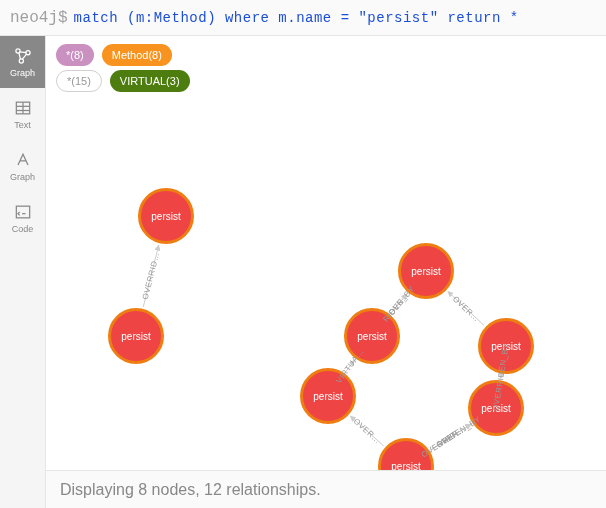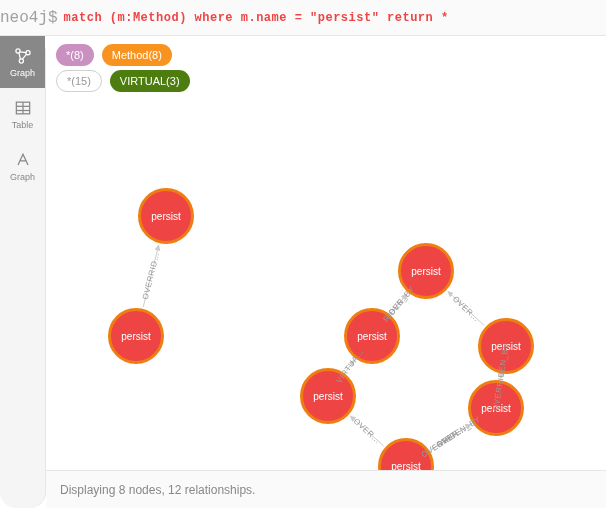--- a/index.html
+++ b/index.html
@@ -1,45 +1,45 @@
 <!DOCTYPE html>
 <html><head>
 <meta charset="utf-8">
 <style>
 * { margin: 0; padding: 0; box-sizing: border-box; }
 body { font-family: -apple-system, BlinkMacSystemFont, "Segoe UI", sans-serif; width: 606px; height: 508px; background: #fff; overflow: hidden; }
 
-.topbar { height: 36px; display: flex; align-items: center; padding: 0 0; border-bottom: 1px solid #e6e6e6; background: #fafafa; }
+.topbar { height: 36px; display: flex; align-items: center; padding: 0 10px; border-bottom: 1px solid #e6e6e6; background: #fafafa; }
 .prompt { color: #a0a0a0; font-family: "Courier New", monospace; font-size: 16px; margin-right: 6px; }
-.query { color: #ef4444; font-family: "Courier New", monospace; font-size: 12px; letter-spacing: 0.5px; font-weight: bold; }
+.query { color: #1d4ed8; font-family: "Courier New", monospace; font-size: 14px; letter-spacing: 0.5px; }
 
 .main { display: flex; height: calc(100% - 36px); }
 
-.sidebar { width: 46px; background: #f5f5f5; border-right: 1px solid #e6e6e6; display: flex; flex-direction: column; border-radius: 16px; }
+.sidebar { width: 46px; background: #f5f5f5; border-right: 1px solid #e6e6e6; display: flex; flex-direction: column; }
 .sidebar-item { height: 52px; display: flex; flex-direction: column; align-items: center; justify-content: center; cursor: pointer; color: #888; font-size: 10px; gap: 2px; }
 .sidebar-item.active { background: #888; color: #fff; }
 .sidebar-item svg { width: 20px; height: 20px; }
 .sidebar-item .lbl { font-size: 9px; }
 
 .content { flex: 1; display: flex; flex-direction: column; position: relative; }
 
 .chips { padding: 8px 10px 4px; display: flex; align-items: center; gap: 8px; flex-wrap: wrap; }
 .chip { display: inline-flex; align-items: center; height: 22px; padding: 0 10px; border-radius: 11px; font-size: 11px; color: #fff; }
 .chip.purple { background: #c990c0; }
 .chip.orange { background: #f7931e; }
 .chip.gray { background: #4d7c0f; }
 .chip.outline { background: #fff; color: #999; border: 1px solid #d0d0d0; }
 
 .canvas { flex: 1; position: relative; background: #fff; overflow: hidden; }
 .node { position: absolute; width: 56px; height: 56px; border-radius: 50%; background: #ef4444; border: 3px solid #ef7e12; display: flex; align-items: center; justify-content: center; color: #fff; font-size: 10px; transform: translate(-50%, -50%); }
 .edge-label { position: absolute; font-size: 8px; color: #999; transform: translate(-50%, -50%) rotate(var(--rot, 0deg)); transform-origin: center; white-space: nowrap; letter-spacing: 0.5px; }
 svg.edges { position: absolute; top: 0; left: 0; width: 100%; height: 100%; pointer-events: none; }
 svg.edges line { stroke: #ccc; stroke-width: 1; marker-end: url(#arrow); }
 
-.footer { height: 38px; border-top: 1px solid #e6e6e6; display: flex; align-items: center; padding: 0 14px; color: #888; font-size: 12px; background: #fafafa; }
+.footer { height: 38px; border-top: 1px solid #e6e6e6; display: flex; align-items: center; padding: 0 14px; color: #888; font-size: 16px; background: #fafafa; }
 </style>
 </head>
 <body>
 
 <div class="topbar">
   <span class="prompt">neo4j$</span>
   <span class="query">match (m:Method) where m.name = "persist" return *</span>
 </div>
 
 <div class="main">
@@ -55,27 +55,35 @@
         </svg>
       <span class="lbl">Graph</span>
     </div>
     <div class="sidebar-item">
       <svg viewBox="0 0 24 24" fill="none" stroke="currentColor" stroke-width="1.5">
           <rect x="4" y="5" width="16" height="14"></rect>
           <line x1="4" y1="10" x2="20" y2="10"></line>
           <line x1="4" y1="15" x2="20" y2="15"></line>
           <line x1="12" y1="5" x2="12" y2="19"></line>
         </svg>
-      <span class="lbl">Table</span>
+      <span class="lbl">Text</span>
     </div>
     <div class="sidebar-item">
       <svg viewBox="0 0 24 24" fill="none" stroke="currentColor" stroke-width="1.5">
           <path d="M6 18 L12 5 L18 18 M8.5 13 L15.5 13"></path>
         </svg>
       <span class="lbl">Graph</span>
+    </div>
+    <div class="sidebar-item">
+      <svg viewBox="0 0 24 24" fill="none" stroke="currentColor" stroke-width="1.5">
+          <rect x="4" y="5" width="16" height="14"></rect>
+          <polyline points="8,12 6,14 8,16"></polyline>
+          <line x1="11" y1="14" x2="15" y2="14"></line>
+        </svg>
+      <span class="lbl">Code</span>
     </div>
   </div>
 
   <div class="content">
     <div class="chips">
       <span class="chip purple">*(8)</span>
       <span class="chip orange">Method(8)</span>
     </div>
     <div class="chips" style="padding-top:0;">
       <span class="chip outline">*(15)</span>

